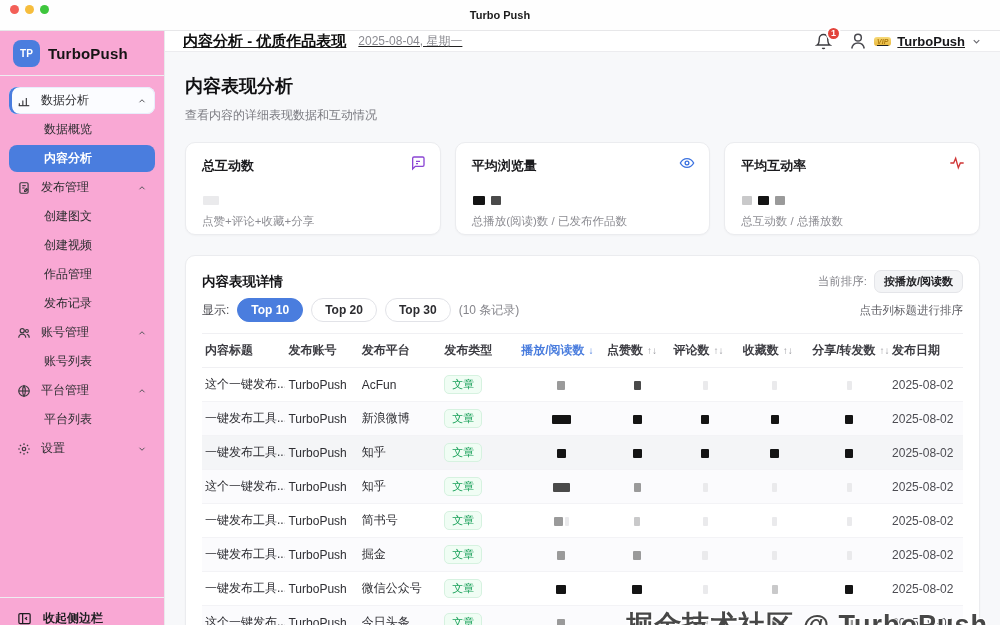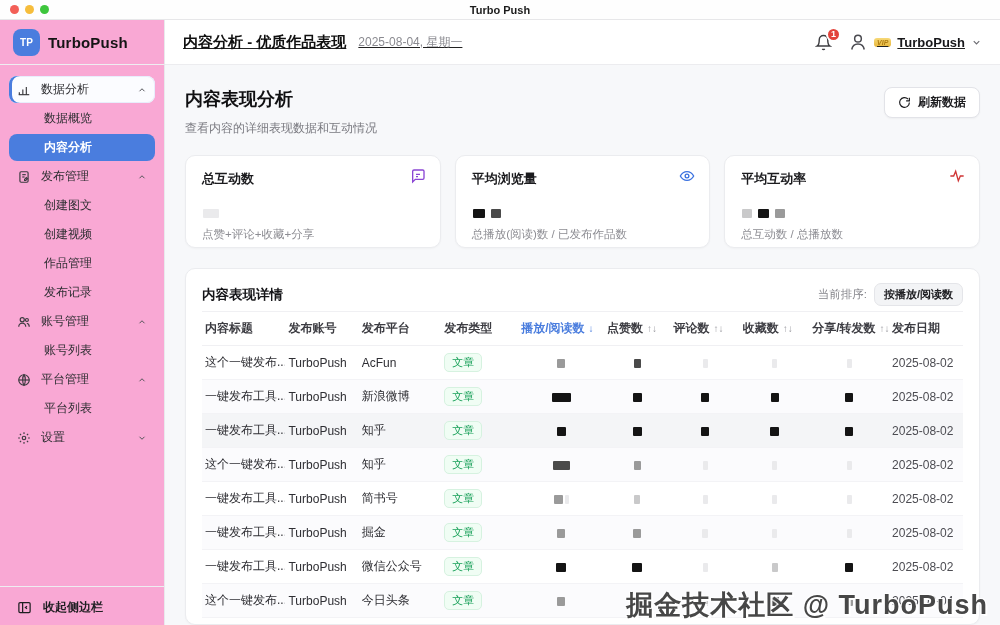--- a/index.html
+++ b/index.html
@@ -1,20 +1,20 @@
 <!DOCTYPE html>
 <html><head>
 <meta charset="utf-8">
 <style>
   * { margin:0; padding:0; box-sizing:border-box; }
   html,body { width:1000px; height:625px; overflow:hidden;
     font-family:"Liberation Sans","DejaVu Sans",sans-serif; background:#fff; color:#222; }
 
   
-  .titlebar { height:20px; background:#fefefe; border-bottom:1px solid #e7e7e9;
+  .titlebar { height:31px; background:#fefefe; border-bottom:1px solid #e7e7e9;
     display:flex; align-items:center; justify-content:center; position:relative;text-align:right; }
   .lights { position:absolute; left:10px; top:5px; display:flex; gap:6px; }
   .light { width:9px; height:9px; border-radius:50%; }
   .light.red{ background:#f35f57; } .light.yellow{ background:#f6bd3c; } .light.green{ background:#3ec63d; }
   .titlebar-title { font-size:11px; font-weight:700; color:#1c1c1c; }
 
   
   .app { display:flex; height:607px; }
 
   
@@ -279,27 +279,20 @@
       </div>
     </div>
 
     <div class="content">
 
       <div class="page-head">
         <div>
           <div class="page-title">内容表现分析</div>
           <div class="page-sub">查看内容的详细表现数据和互动情况</div>
         </div>
-        <button class="refresh-btn">
-          <svg width="13" height="13" viewBox="0 0 24 24" fill="none" stroke="currentColor" stroke-width="2.2">
-            <path d="M21 12a9 9 0 1 1-2.6-6.4"></path>
-              <polyline points="21 3 21 9 15 9"></polyline>
-          </svg>
-          <span>刷新数据</span>
-        </button>
       </div>
 
       <div class="stats">
         <div class="stat-card">
           <div class="stat-title">总互动数</div>
           <span class="stat-icon purple">
             <svg width="16" height="16" viewBox="0 0 24 24" fill="none" stroke="currentColor" stroke-width="2">
               <path d="M21 15a2 2 0 0 1-2 2H8l-4 4V5a2 2 0 0 1 2-2h13a2 2 0 0 1 2 2z"></path>
                 <path d="M9 9.5h6M9 13h3"></path>
             </svg>
@@ -341,20 +334,30 @@
 
       <div class="table-card">
         <div class="table-head">
           <span class="table-title">内容表现详情</span>
           <span class="sort-wrap">
             <span class="sort-label">当前排序:</span>
             <span class="sort-chip">按播放/阅读数</span>
           </span>
         </div>
 
+        <div class="controls">
+          <span class="lbl">显示:</span>
+          <span id="filter-btns" style="display:flex;gap:8px;">
+              <button class="filter-btn active">Top 10</button>
+              <button class="filter-btn">Top 20</button>
+              <button class="filter-btn">Top 30</button>
+            </span>
+          <span class="records">(10 条记录)</span>
+          <span class="hint">点击列标题进行排序</span>
+        </div>
 
         <table>
           <colgroup>
             <col style="width:11.3%">
               <col style="width:9.9%">
               <col style="width:11.2%">
               <col style="width:10.4%">
             <col style="width:11.6%">
               <col style="width:9.0%">
               <col style="width:9.4%">

